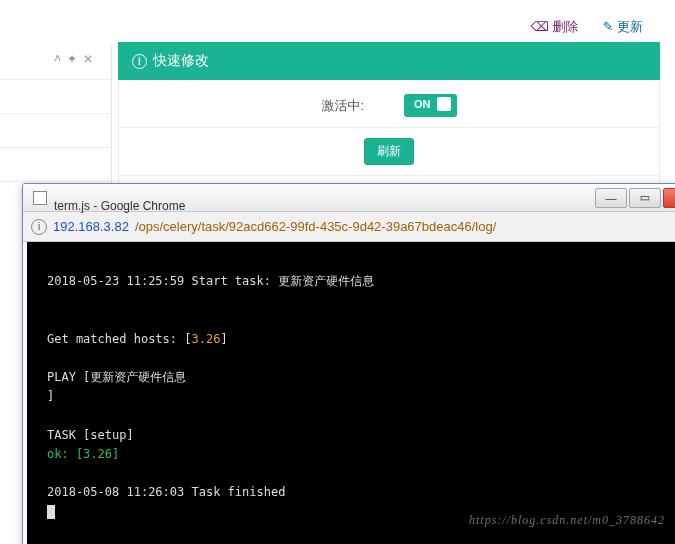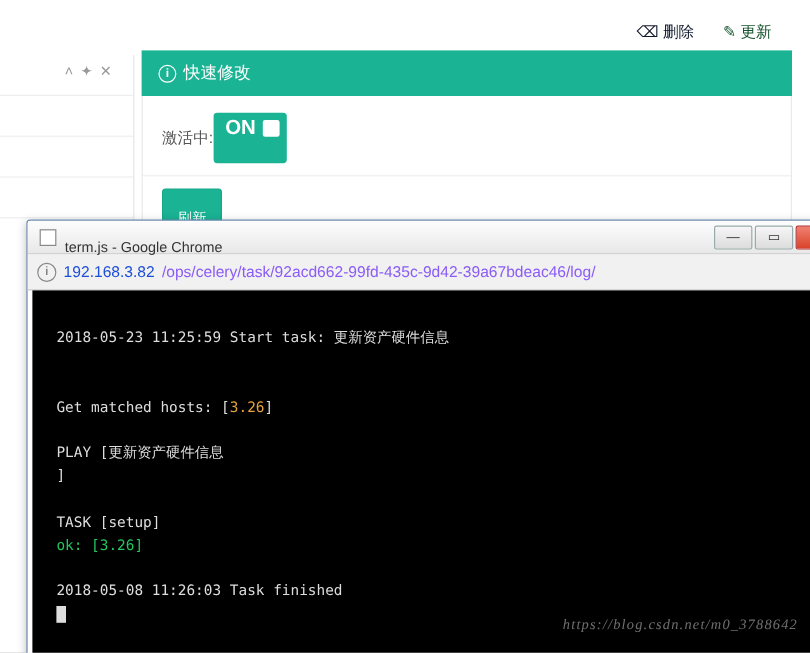--- a/index.html
+++ b/index.html
@@ -1,52 +1,52 @@
 <!DOCTYPE html>
 <html><head>
 <meta charset="utf-8">
 <style>
   * { box-sizing: border-box; margin: 0; padding: 0; }
   body { font-family: "Microsoft YaHei", Arial, sans-serif; background: #f3f3f3; width: 675px; height: 544px; overflow: hidden; position: relative; }
   
   .page-bg { position: absolute; inset: 0; background: #fff; }
   
   .top-actions { position: absolute; top: 18px; right: 32px; font-size: 13px; color: #888; display: flex; gap: 24px; }
-  .top-actions .del { color: #0f172a; }
-  .top-actions .upd { color: #14532d; }
+  .top-actions .del { color: #701a75; }
+  .top-actions .upd { color: #0369a1; }
   
   .left-toolbar { position: absolute; top: 52px; left: 54px; display: flex; gap: 6px; color: #999; font-size: 12px; }
   .left-toolbar span { cursor: pointer; }
   
   .left-divider { position: absolute; top: 46px; left: 0; width: 112px; height: 200px; border-right: 1px solid #e5e5e5; }
   .left-row { border-bottom: 1px solid #eee; height: 34px; }
   
   .panel { position: absolute; top: 42px; left: 118px; right: 15px; }
   .panel-header { background: #1ab394; color: #fff; padding: 10px 14px; font-size: 14px; display: flex; align-items: center; gap: 6px; }
   .panel-header .info-ico { display:inline-flex; width:15px; height:15px; border:1.5px solid #fff; border-radius:50%; align-items:center; justify-content:center; font-size:10px; font-weight:bold; }
   .panel-body { background:#fff; border:1px solid #e7eaec; border-top:none; padding: 4px 0; }
-  .form-row { display:flex; justify-content:flex-start; align-items:center; padding: 10px 16px; border-bottom:1px solid #eee; font-size:13px; color:#555; }
+  .form-row { display:flex; justify-content:center; align-items:center; padding: 10px 16px; border-bottom:1px solid #eee; font-size:13px; color:#555;gap:40px; }
   .form-row:last-child { border-bottom:none; }
-  .btn { background:#1ab394; color:#fff; border:1px solid #18a98a; border-radius:3px; padding:16px 12px; font-size:12px; cursor:pointer; }
-  .toggle-on { background:#1ab394; color:#fff; border-radius:3px; padding:3px 6px 19px 10px; font-size:17px; font-weight:bold; display:inline-flex; align-items:center; gap:6px; }
+  .btn { background:#1ab394; color:#fff; border:1px solid #18a98a; border-radius:3px; padding:4px 12px; font-size:12px; cursor:pointer; }
+  .toggle-on { background:#1ab394; color:#fff; border-radius:3px; padding:3px 6px 6px 10px; font-size:11px; font-weight:bold; display:inline-flex; align-items:center; gap:6px; }
   .toggle-on .knob { width:14px; height:14px; background:#fff; border-radius:2px; display:inline-block; }
   
   
   .chrome-win { position:absolute; top:183px; left:22px; right:-25px; bottom:-10px; background:#fff; border:1px solid #6b89b3; box-shadow:0 2px 8px rgba(0,0,0,0.25); border-radius:3px 3px 0 0; overflow:hidden; }
   .titlebar { height:28px; background:linear-gradient(#fdfdfd,#e8e8e8); border-bottom:1px solid #c9c9c9; display:flex; align-items:center; padding:0 4px 0 10px; font-size:12px; color:#333; }
   .titlebar .favicon { width:14px; height:14px; border:1px solid #888; margin-right:7px; display:inline-block; background:#fff; }
   .titlebar .title { flex:1;margin-top:16px; }
   .win-btns { display:flex; }
   .win-btn { width:32px; height:20px; border:1px solid #9aa; margin-left:2px; display:flex; align-items:center; justify-content:center; font-size:11px; background:linear-gradient(#f6f6f6,#dcdcdc); border-radius:2px; cursor:pointer; }
   .win-btn.close { background:linear-gradient(#f08070,#d9432a); border-color:#b33; color:#fff; }
   
   .addrbar { height:30px; background:#f1f1f1; border-bottom:1px solid #ccc; display:flex; align-items:center; padding:0 8px; font-size:13px; color:#555; gap:6px; }
   .addrbar .secure-ico { width:16px; height:16px; border:1px solid #888; border-radius:50%; display:inline-flex; align-items:center; justify-content:center; font-size:10px; }
   .addrbar .url-host { color:#1d4ed8; }
-  .addrbar .url-path { color:#8b5cf6; }
+  .addrbar .url-path { color:#a16207; }
   
   .terminal { position:absolute; top:58px; left:4px; right:4px; bottom:4px; background:#000; color:#ddd; font-family:Consolas,monospace; font-size:12px; padding:30px 20px 12px 20px; overflow:auto; }
   .terminal .num { color:#e6a23c; }
   .terminal .ok { color:#22c55e; }
   .terminal .cursor { display:inline-block; width:8px; height:14px; background:#ddd; vertical-align:middle; }
   .terminal pre { font-family:inherit; white-space:pre; line-height:1.6; }
   
   .watermark { position:absolute; bottom:16px; right:10px; font-family:Liberation Serif, serif; font-size:12px; color:rgba(200,200,200,0.55); font-style:italic; letter-spacing:1px; pointer-events:none; }
 </style>
 </head>

